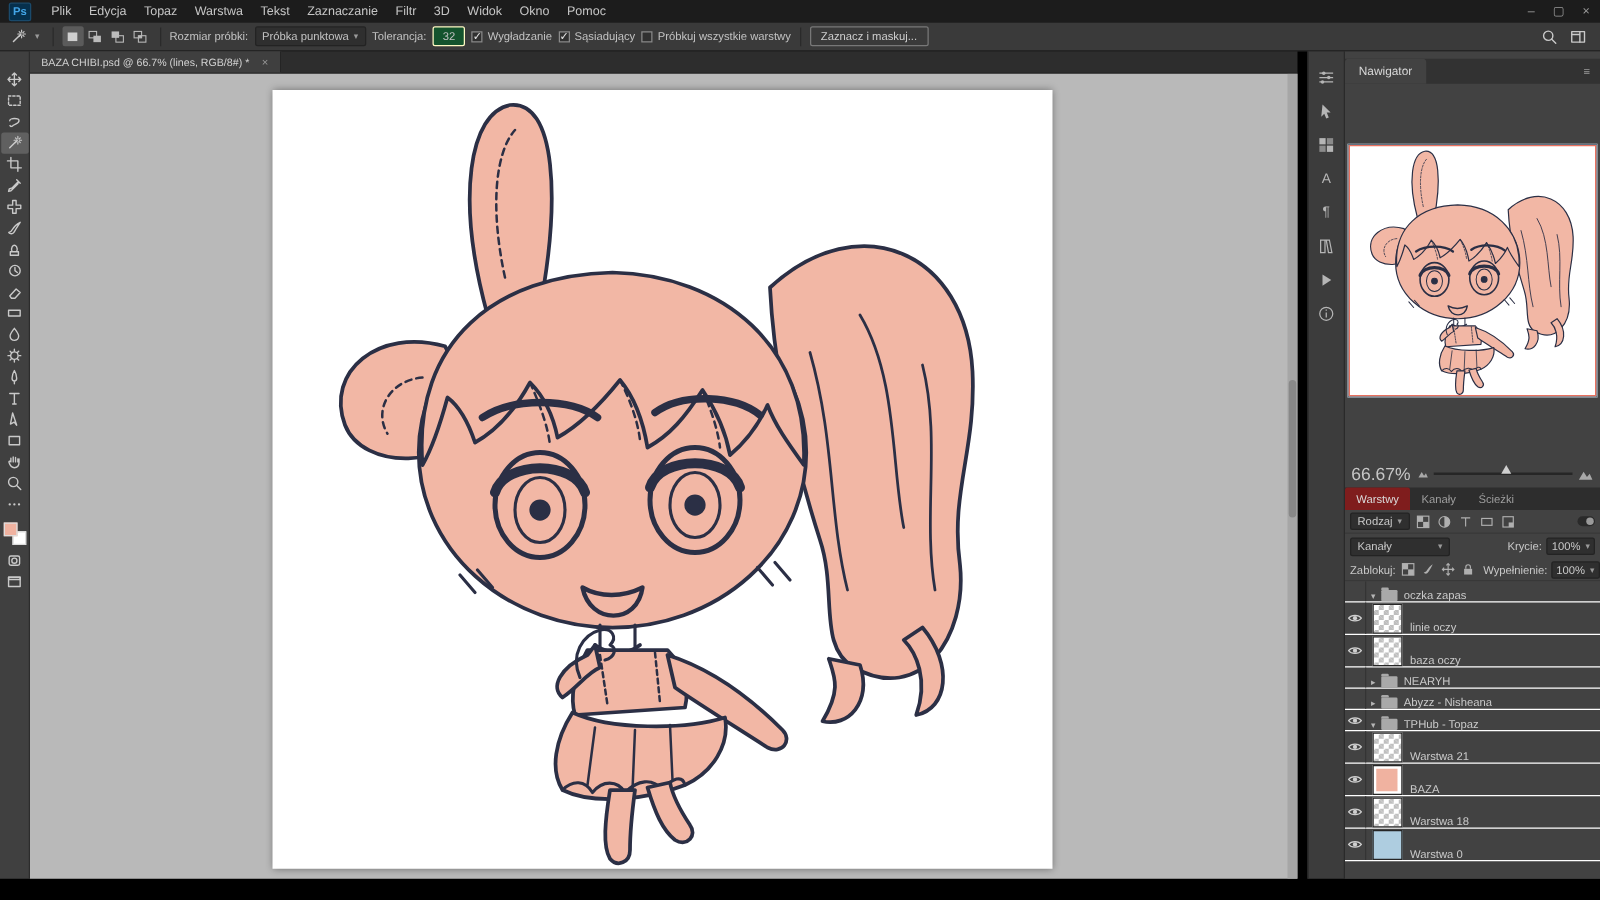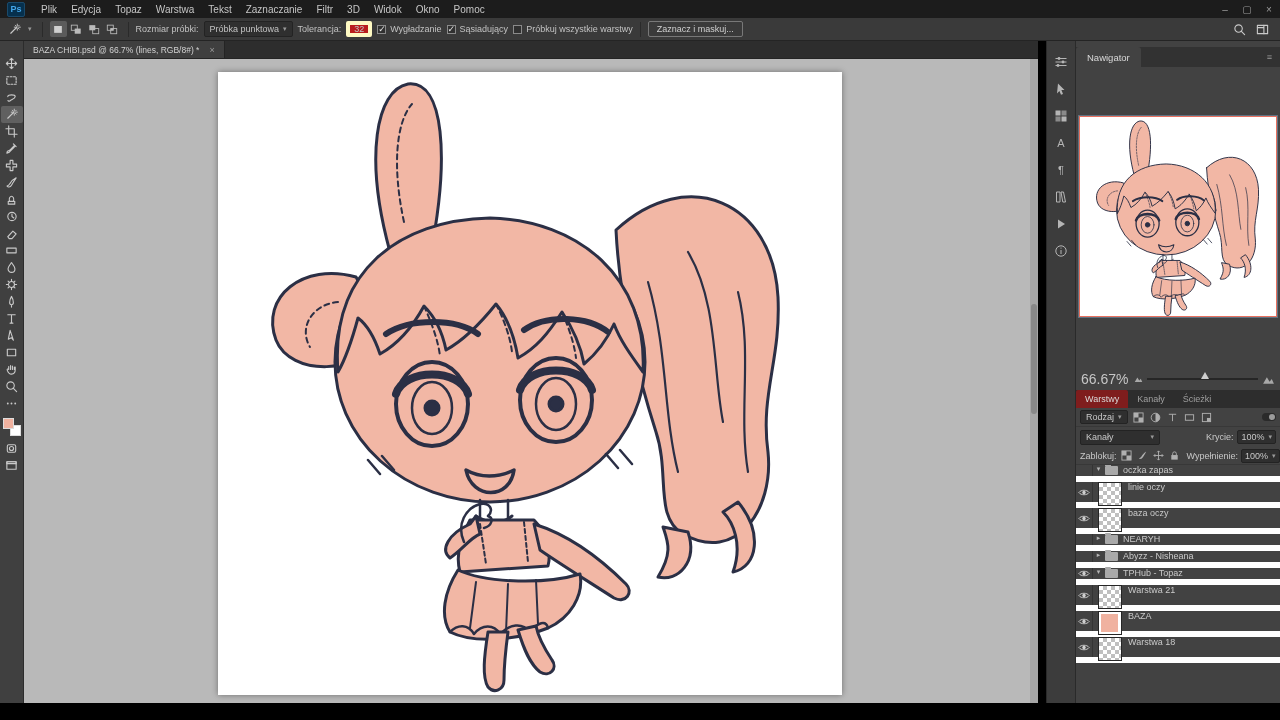--- a/index.html
+++ b/index.html
@@ -12,21 +12,21 @@
 #ps-logo{width:18px;height:15px;margin:0 9px 0 7px;background:#06304d;border:1px solid #1a4a6b;color:#43a5e8;font-size:9px;font-weight:bold;display:flex;align-items:center;justify-content:center;border-radius:2px}
 .menu-item{padding:0 7px;height:100%;display:flex;align-items:center}
 #win-controls{margin-left:auto;display:flex;align-items:center;height:100%}
 .win-btn{width:22px;height:100%;display:flex;align-items:center;justify-content:center;color:#9a9a9a;font-size:10px}
 
 #optionsbar{position:absolute;left:0;top:18px;width:1280px;height:23px;background:#3a3a3a;border-bottom:1px solid #242424;display:flex;align-items:center;font-size:9px;color:#c2c2c2;padding:0 5px;gap:5px}
 .osep{width:1px;height:15px;background:#2a2a2a;margin:0 2px}
 .toolpreset{display:flex;align-items:center;gap:3px;padding:0 3px}
 .caret::after{content:"▾";font-size:7px;color:#9a9a9a;margin-left:4px}
 .dd{display:flex;align-items:center;background:#2f2f2f;border:1px solid #232323;border-radius:2px;height:16px;padding:0 5px}
-.numfield{background:#b91c1c;border:4px solid #fef9c3;border-radius:2px;height:16px;min-width:26px;display:flex;align-items:center;justify-content:center}
+.numfield{background:#14532d;border:1px solid #fef9c3;border-radius:2px;height:16px;min-width:26px;display:flex;align-items:center;justify-content:center}
 .cb{display:flex;align-items:center;gap:4px}
 .cbbox{width:9px;height:9px;border:1px solid #8a8a8a;background:#303030;position:relative}
 .cbbox.checked::before{content:"✓";position:absolute;left:0;top:-2px;font-size:9px;color:#e2e2e2}
 .modebtns{display:flex;gap:1px}
 .modebtn{width:17px;height:16px;display:flex;align-items:center;justify-content:center;border-radius:2px}
 .modebtn.active{background:#5b5b5b}
 .btn{border:1px solid #787878;border-radius:2px;height:16px;padding:0 8px;display:flex;align-items:center;color:#cfcfcf}
 #opt-right{margin-left:auto;display:flex;gap:10px;align-items:center;padding-right:6px}
 
 #tabbar{position:absolute;left:24px;top:41px;width:1014px;height:18px;background:#2d2d2d;display:flex;border-bottom:1px solid #242424}
@@ -71,21 +71,21 @@
 .mini{width:13px;height:13px;display:flex;align-items:center;justify-content:center;flex:none}
 .mini svg{width:11px;height:11px}
 #blend-row{position:absolute;left:0;top:386px;width:204px;height:20px;display:flex;align-items:center;padding:0 4px;gap:4px;font-size:9px}
 #blend-dd{width:80px;height:15px;justify-content:space-between}
 #blend-row .spacer{flex:1}
 #lock-row{position:absolute;left:0;top:406px;width:204px;height:18px;display:flex;align-items:center;padding:0 4px;gap:3px;font-size:9px;border-bottom:1px solid #383838}
 #lock-row .spacer{flex:1}
 .valbox{height:14px;padding:0 3px;display:flex;align-items:center;background:#2f2f2f;border:1px solid #232323;border-radius:2px}
 
 #layer-list{position:absolute;left:0;top:424px;width:204px;height:238px;overflow:hidden;background:#424242}
-.lrow{display:flex;align-items:flex-start;border-bottom:6px solid #ffffff}
+.lrow{display:flex;align-items:flex-end;border-bottom:1px solid #ffffff}
 .lrow.layer{height:26px}
 .lrow.group{height:17px}
 .lrow.selected{background:#565656}
 .eyecell{width:17px;align-self:stretch;border-right:1px solid #343434;display:flex;align-items:center;justify-content:center;flex:none}
 .eyeicon{width:12px;height:9px}
 .twisty{width:11px;text-align:center;font-size:7px;color:#b5b5b5;flex:none}
 .twisty.open::before{content:"▾"}
 .twisty.closed::before{content:"▸"}
 .fold{width:13px;height:9px;background:#a9a9a9;border-radius:1px;position:relative;margin:1px 0 0 1px;flex:none}
 .fold::before{content:"";position:absolute;left:0;top:-2px;width:6px;height:2px;background:#a9a9a9;border-radius:1px 1px 0 0}
@@ -630,15 +630,24 @@
     <div class="lrow layer">
       <span class="eyecell">
           <svg class="eyeicon" viewBox="0 0 14 10">
             <use href="#i-eye"></use>
           </svg>
         </span>
       <span class="thumb checker"></span>
       <span class="lname">Warstwa 18</span>
     </div>
 
+    <div class="lrow layer">
+      <span class="eyecell">
+          <svg class="eyeicon" viewBox="0 0 14 10">
+            <use href="#i-eye"></use>
+          </svg>
+        </span>
+      <span class="thumb blue"></span>
+      <span class="lname">Warstwa 0</span>
+    </div>
 
   </div>
 </div>
 
 </body></html>

